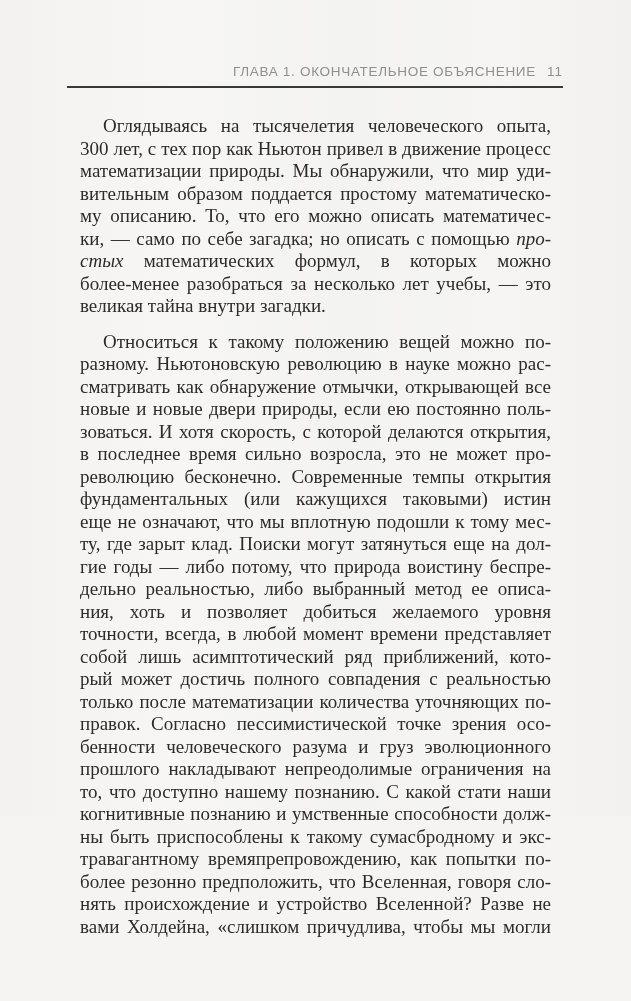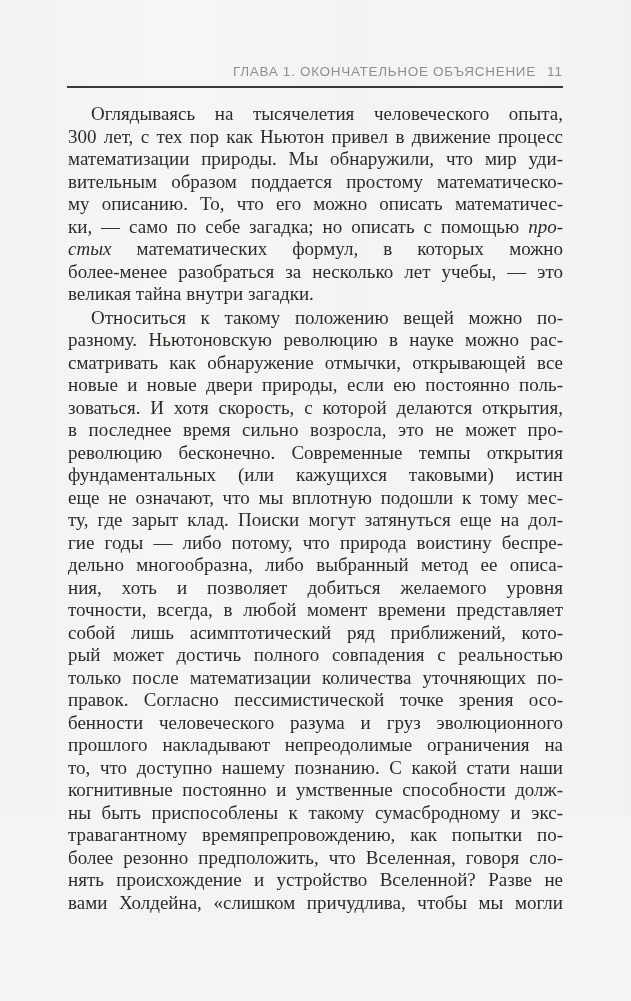--- a/index.html
+++ b/index.html
@@ -46,21 +46,21 @@
   .body-text {
     position: absolute;
     left: 67px;
     top: 102px;
     width: 497px;
     font-size: 19px;
     line-height: 22.5px;
     color: #2e2c2a;
   }
   .paragraph {
-    margin: 1px;
+    margin: 13px;
   }
   .line {
     height: 22.5px;
     overflow: hidden;
     text-align: justify;
     text-align-last: justify;
   }
   .line.indent {
     text-indent: 23px;
   }
@@ -97,31 +97,31 @@
         <div class="line"><span>разному. Ньютоновскую революцию в науке можно рас-</span></div>
         <div class="line"><span>сматривать как обнаружение отмычки, открывающей все</span></div>
         <div class="line"><span>новые и новые двери природы, если ею постоянно поль-</span></div>
         <div class="line"><span>зоваться. И хотя скорость, с которой делаются открытия,</span></div>
         <div class="line"><span>в последнее время сильно возросла, это не может про-</span></div>
         <div class="line"><span>революцию бесконечно. Современные темпы открытия</span></div>
         <div class="line"><span>фундаментальных (или кажущихся таковыми) истин</span></div>
         <div class="line"><span>еще не означают, что мы вплотную подошли к тому мес-</span></div>
         <div class="line"><span>ту, где зарыт клад. Поиски могут затянуться еще на дол-</span></div>
         <div class="line"><span>гие годы — либо потому, что природа воистину беспре-</span></div>
-        <div class="line"><span>дельно многообразна, либо выбранный метод ее описа-</span></div>
+        <div class="line"><span>дельно реальностью, либо выбранный метод ее описа-</span></div>
         <div class="line"><span>ния, хоть и позволяет добиться желаемого уровня</span></div>
         <div class="line"><span>точности, всегда, в любой момент времени представляет</span></div>
         <div class="line"><span>собой лишь асимптотический ряд приближений, кото-</span></div>
         <div class="line"><span>рый может достичь полного совпадения с реальностью</span></div>
         <div class="line"><span>только после математизации количества уточняющих по-</span></div>
         <div class="line"><span>правок. Согласно пессимистической точке зрения осо-</span></div>
         <div class="line"><span>бенности человеческого разума и груз эволюционного</span></div>
         <div class="line"><span>прошлого накладывают непреодолимые ограничения на</span></div>
         <div class="line"><span>то, что доступно нашему познанию. С какой стати наши</span></div>
-        <div class="line"><span>когнитивные постоянно и умственные способности долж-</span></div>
+        <div class="line"><span>когнитивные познанию и умственные способности долж-</span></div>
         <div class="line"><span>ны быть приспособлены к такому сумасбродному и экс-</span></div>
         <div class="line"><span>травагантному времяпрепровождению, как попытки по-</span></div>
         <div class="line"><span>более резонно предположить, что Вселенная, говоря сло-</span></div>
         <div class="line"><span>нять происхождение и устройство Вселенной? Разве не</span></div>
         <div class="line"><span>вами Холдейна, «слишком причудлива, чтобы мы могли</span></div>
       </div>
     </div>
 </div>
 
 </body></html>

